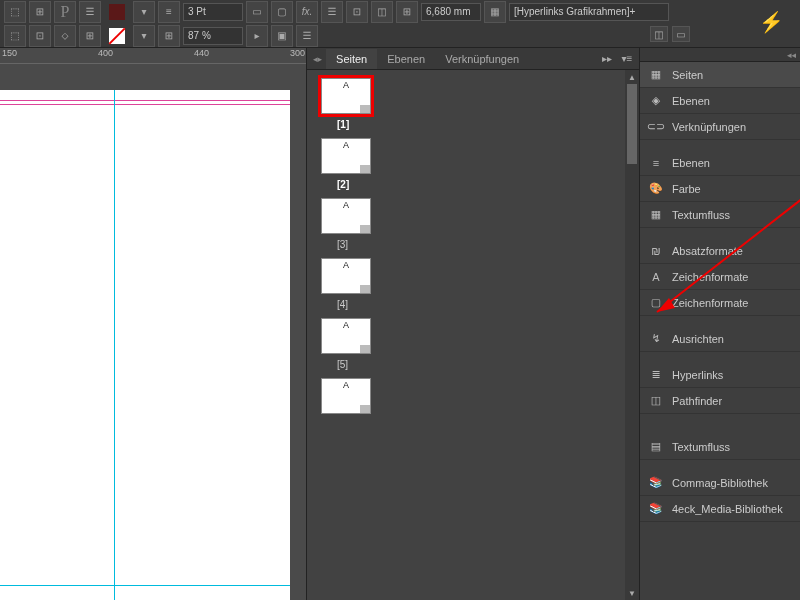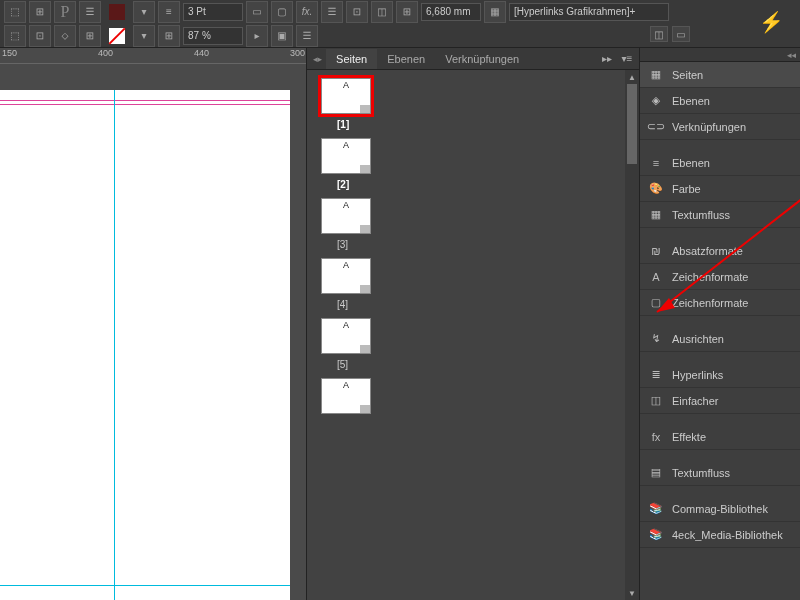--- a/index.html
+++ b/index.html
@@ -208,27 +208,23 @@
           <span class="ic">↯</span>
           <span>Ausrichten</span>
         </div>
         <div class="sep"></div>
         <div class="item">
           <span class="ic">≣</span>
           <span>Hyperlinks</span>
         </div>
         <div class="item">
           <span class="ic">◫</span>
-          <span>Einfacher</span>
-        </div>
-        <div class="sep"></div>
-        <div class="item">
-          <span class="ic">fx</span>
-          <span>Effekte</span>
-        </div>
+          <span>Pathfinder</span>
+        </div>
+        <div class="sep"></div>
         <div class="sep"></div>
         <div class="item">
           <span class="ic">▤</span>
           <span>Textumfluss</span>
         </div>
         <div class="sep"></div>
         <div class="item">
           <span class="ic">📚</span>
           <span>Commag-Bibliothek</span>
         </div>

